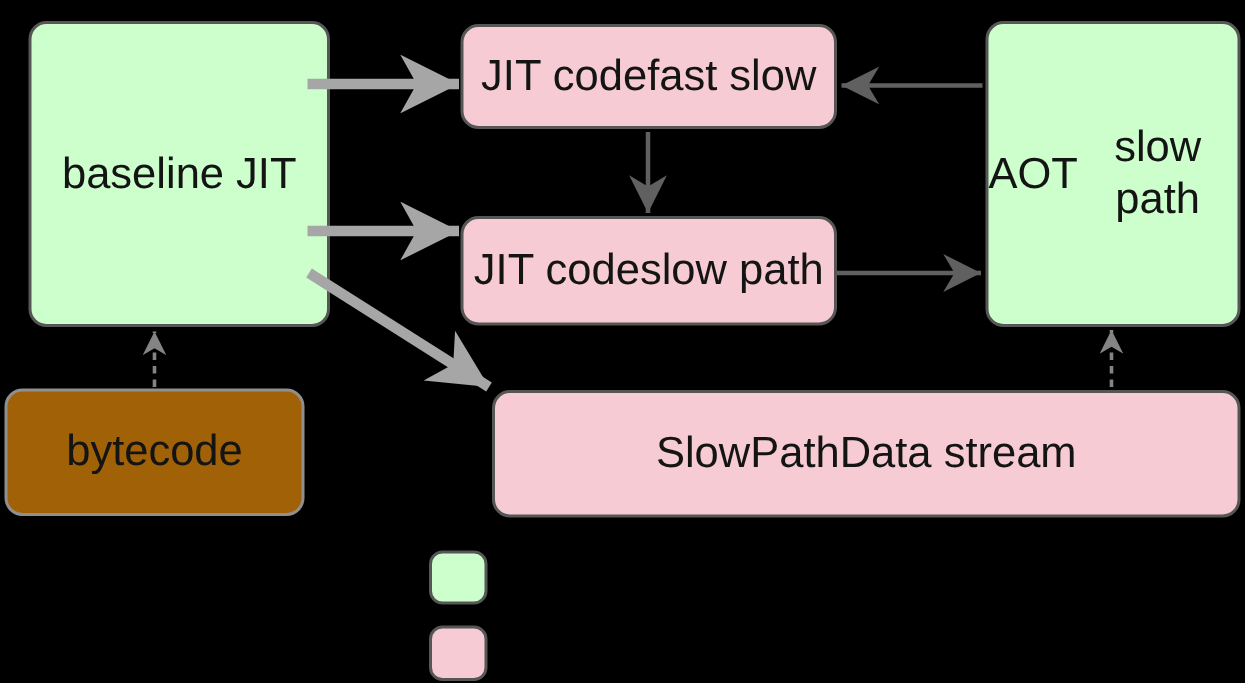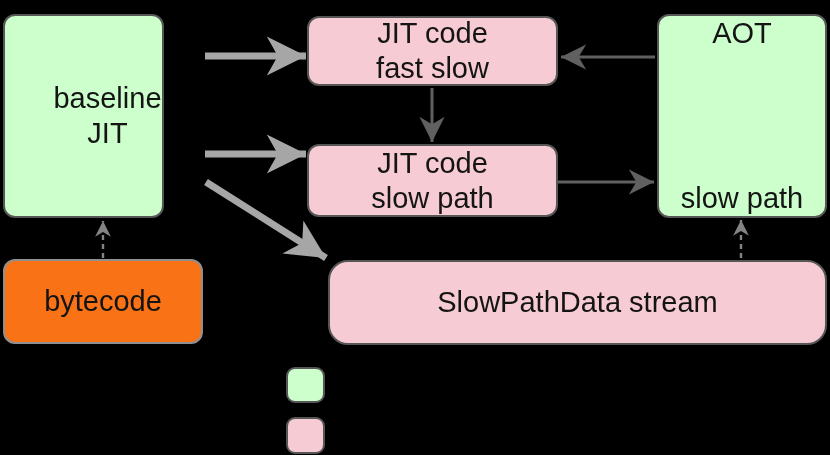--- a/index.html
+++ b/index.html
@@ -1,32 +1,32 @@
 <!DOCTYPE html>
 <html><head>
 <meta charset="utf-8">
 <style>
   html,body{margin:0;padding:0;background:#000;}
   #stage{
     position:relative;width:830px;height:455px;background:#000;overflow:hidden;
     font-family:"Liberation Sans","DejaVu Sans",sans-serif;color:#141414;
   }
   .node{
-    position:absolute;display:flex;flex-direction:column;align-items:center;justify-content:center;
+    position:absolute;display:flex;flex-direction:row;align-items:center;justify-content:center;
     border-radius:12px;font-size:29px;line-height:35px;text-align:center;
     border:2px solid #565656;box-sizing:border-box;
   }
   .node.white{border-color:#8f8f8f;}
   .swatch{position:absolute;width:39px;border-radius:9px;border:2px solid #565656;box-sizing:border-box;}
-  #baseline-jit{left:3px;top:14px;width:161px;height:204px;padding-left:48px;}
+  #baseline-jit{left:19px;top:14px;width:201px;height:204px;}
   #jit-fast{left:307px;top:16px;width:251px;height:70px;}
   #jit-slow{left:307px;top:144px;width:251px;height:73px;}
   #aot{left:657px;top:14px;width:170px;height:204px;justify-content:space-between;}
   #bytecode{left:3px;top:259px;width:200px;height:85px;}
-  #slowpathdata{left:328px;top:260px;width:499px;height:85px;border-radius:20px;}
+  #slowpathdata{left:328px;top:260px;width:499px;height:85px;}
   #legend-green{left:286px;top:367px;height:36px;}
   #legend-pink{left:286px;top:417px;height:37px;}
   svg.arrows{position:absolute;left:0;top:0;pointer-events:none;}
 </style>
 </head>
 <body>
 
 <div id="stage">
 
   <div class="node" id="baseline-jit" style="background: rgb(204, 255, 204);">
@@ -41,21 +41,21 @@
   <div class="node" id="jit-slow" style="background: rgb(246, 203, 211);">
     <span>JIT code</span>
     <span>slow path</span>
   </div>
 
   <div class="node" id="aot" style="background: rgb(204, 255, 204);">
     <span>AOT</span>
     <span>slow path</span>
   </div>
 
-  <div class="node white" id="bytecode" style="background: #f97316; gap: 48px;">
+  <div class="node white" id="bytecode" style="background: #a16207; gap: 48px;">
     <span>bytecode</span>
   </div>
 
   <div class="node" id="slowpathdata" style="background: rgb(246, 203, 211);">
     <span>SlowPathData stream</span>
   </div>
 
   <div class="swatch" id="legend-green" style="background: rgb(204, 255, 204);"></div>
   <div class="swatch" id="legend-pink" style="background: rgb(246, 203, 211);"></div>
 

